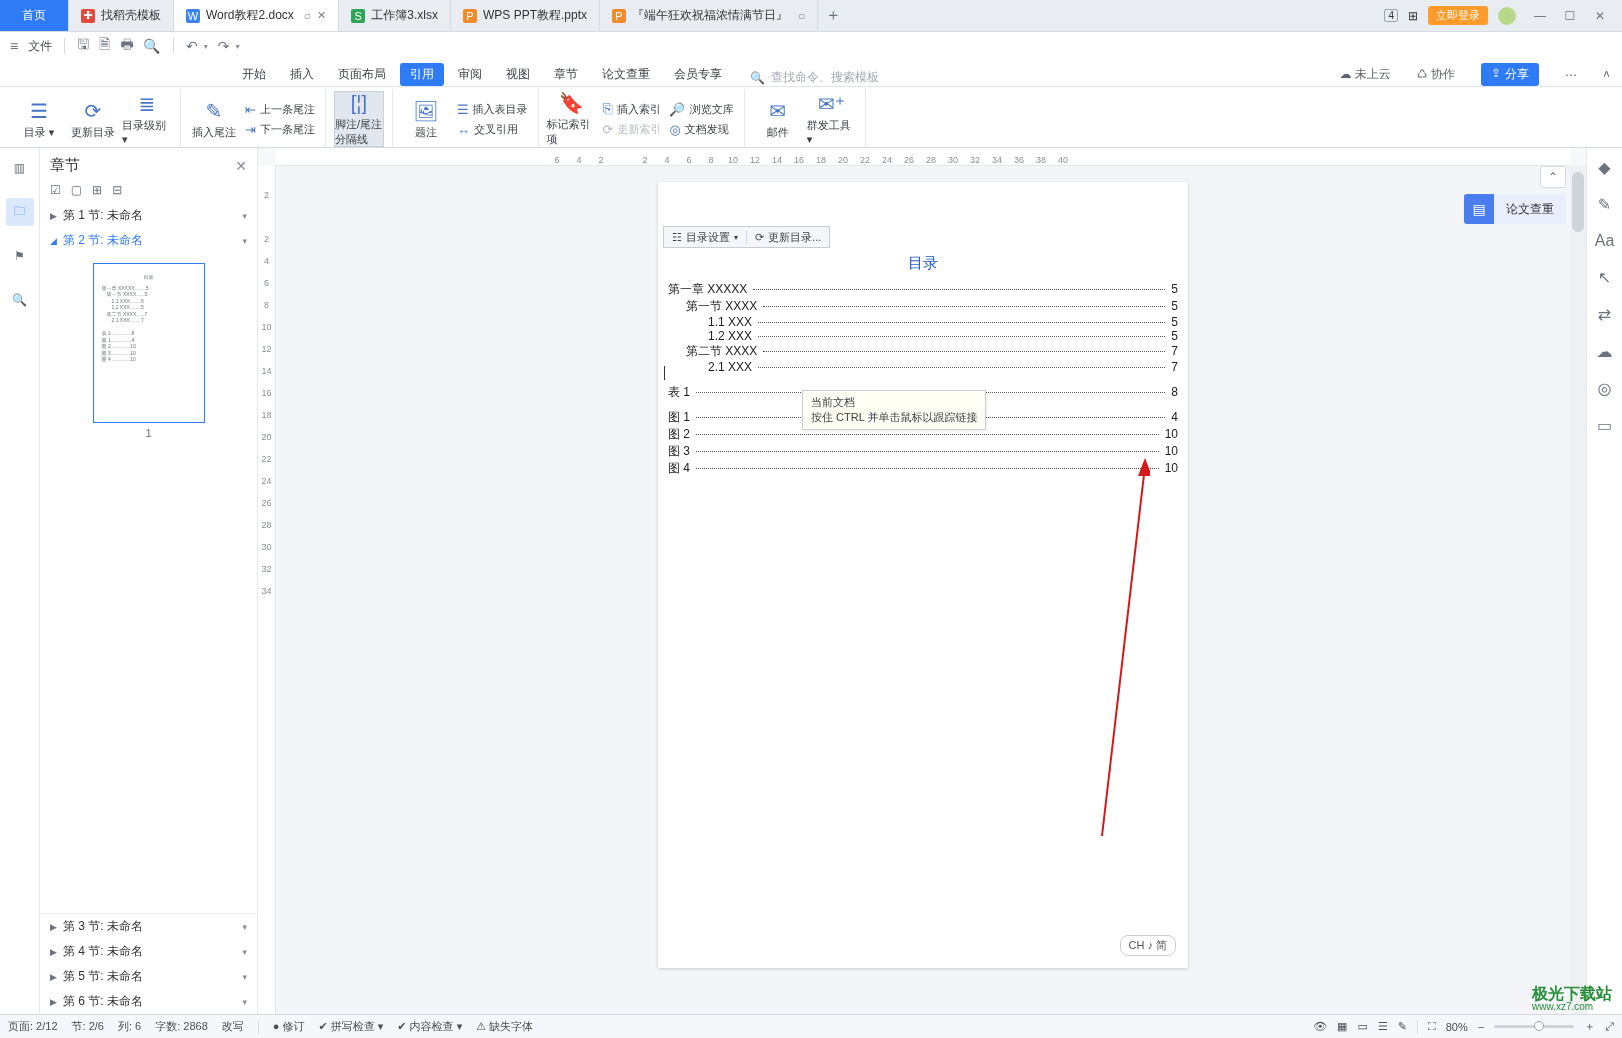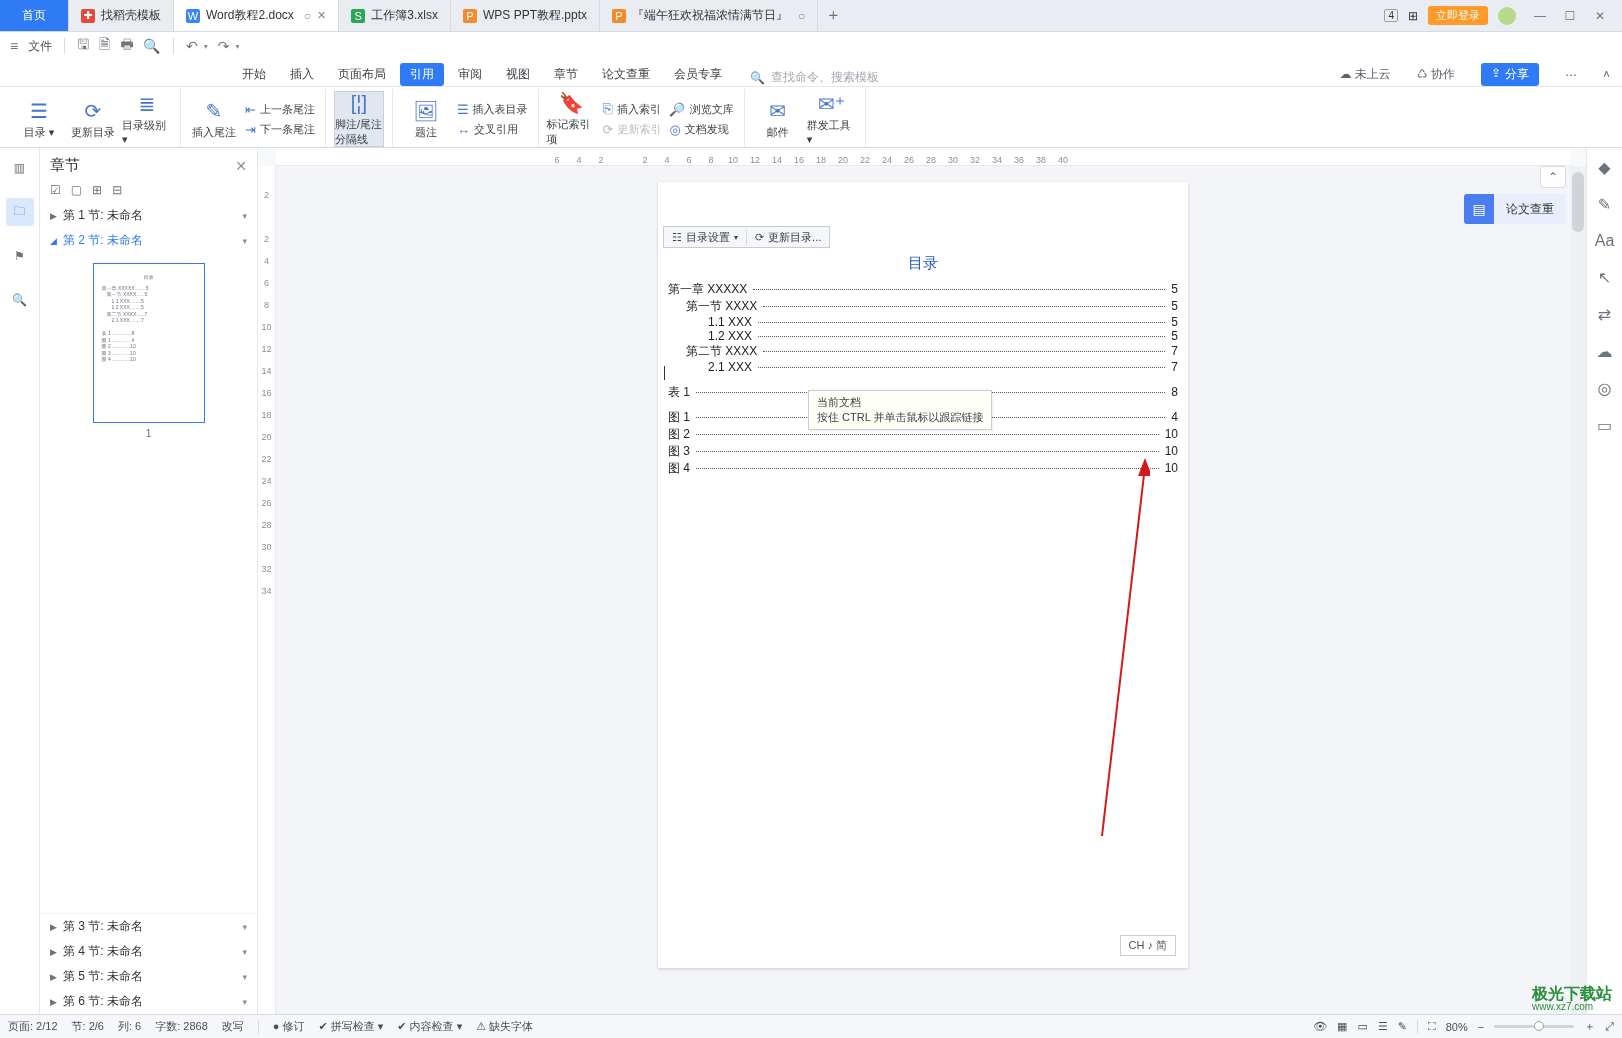--- a/index.html
+++ b/index.html
@@ -79,21 +79,21 @@
 .toc{margin:28px 10px 0 10px;font-size:12px;color:#222}
 .toctitle{text-align:center;color:#1f58c9;font-size:15px;margin-bottom:8px}
 .tocline{display:flex;align-items:baseline;white-space:nowrap}
 .tocline .t{padding-right:4px}
 .tocline .dots{flex:1;border-bottom:1px dotted #555;margin:0 2px;position:relative;top:-3px}
 .tocline .pg{padding-left:4px}
 .pad1{padding-left:18px}.pad2{padding-left:40px}
 .tooltip{position:absolute;border:1px solid #c8cdd5;background:#fffff6;padding:4px 8px;font-size:11px;color:#3b3f45;box-shadow:1px 1px 2px rgba(0,0,0,.08)}
 .cursor{position:absolute;width:1px;height:14px;background:#333}
 .arrow{position:absolute;pointer-events:none}
-.chbadge{position:absolute;right:12px;bottom:12px;border:1px solid #c8cdd5;border-radius:0;background:#fff;padding:2px 8px;font-size:11px;color:#555;display:flex;gap:4px;align-items:center}
+.chbadge{position:absolute;right:12px;bottom:12px;border:1px solid #c8cdd5;border-radius:8px;background:#fff;padding:2px 8px;font-size:11px;color:#555;display:flex;gap:4px;align-items:center}
 .docscroll{position:absolute;right:0;top:18px;bottom:0;width:16px;background:#eef0f3}
 .docscroll .th{position:absolute;left:2px;right:2px;top:6px;height:60px;background:#cfd4db;border-radius:6px}
 
 .floatbtns{position:absolute;top:18px;right:20px;display:flex;flex-direction:column;gap:6px;align-items:flex-end}
 .floatA{width:26px;height:22px;border:1px solid #d6dbe1;background:#fff;border-radius:3px;display:flex;align-items:center;justify-content:center;color:#6b737c}
 .floatBig{display:flex;align-items:center;background:#e9eefc;border-radius:3px}
 .floatBig .sq{width:30px;height:30px;background:#4a7df0;color:#fff;display:flex;align-items:center;justify-content:center;border-radius:3px 0 0 3px;font-size:14px}
 .floatBig .lbl{padding:0 12px;font-size:12px;color:#333}
 .rightrail{width:36px;border-left:1px solid #e5e8ec;background:#fff;display:flex;flex-direction:column;align-items:center;padding-top:10px;gap:18px;color:#6b737c}
 .rightrail .ic{font-size:16px}
@@ -462,21 +462,21 @@
                 <span class="dots"></span>
                 <span class="pg">10</span>
               </div>
               <div class="tocline">
                 <span class="t">图  4</span>
                 <span class="dots"></span>
                 <span class="pg">10</span>
               </div>
             </div>
         </div>
-        <div class="tooltip" style="left:150px;top:208px">
+        <div class="tooltip" style="left:144px;top:208px">
           <div>当前文档</div>
           <div>按住 CTRL 并单击鼠标以跟踪链接</div>
         </div>
         <svg class="arrow" style="left:432px;top:276px" width="60" height="390">
           <line x1="55" y1="8" x2="12" y2="378" stroke="#d31a1a" stroke-width="2"></line>
           <polygon points="55,0 48,18 62,18" fill="#d31a1a"></polygon>
         </svg>
         <div class="chbadge">CH ♪ 简</div>
       </div>
     </div>

